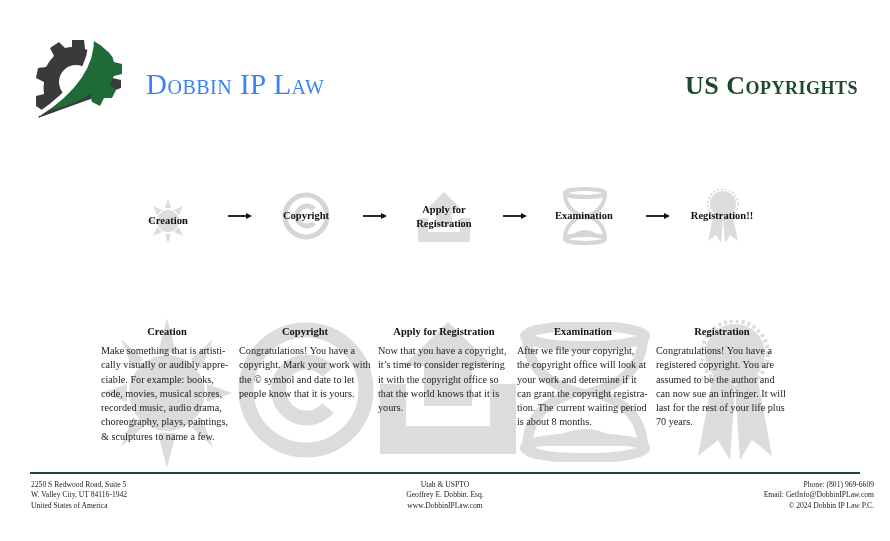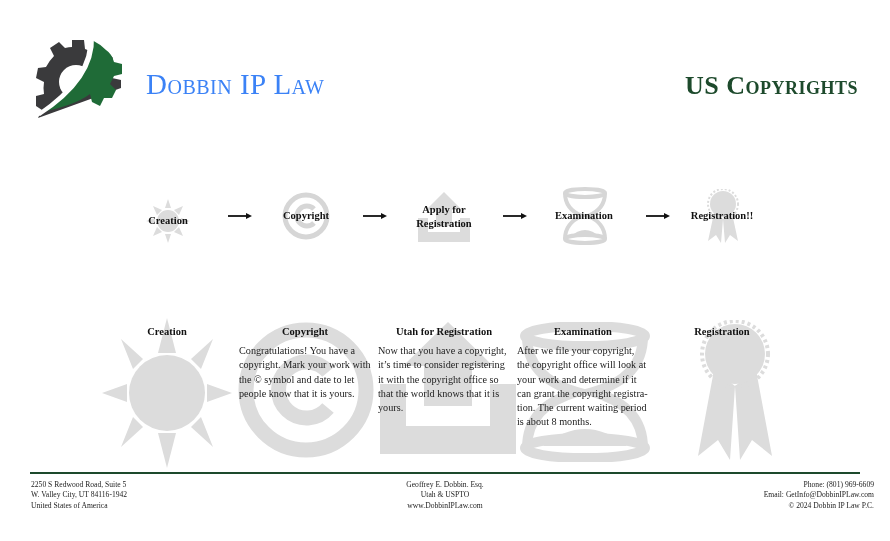--- a/index.html
+++ b/index.html
@@ -157,45 +157,47 @@
   <g fill="#dcdcdc">
     <path d="M24,50 L8,136 L28,120 L40,140 L45,66 Z"></path>
     <path d="M66,50 L82,136 L62,120 L50,140 L45,66 Z"></path>
     <circle cx="45" cy="34" r="30"></circle>
     <circle cx="45" cy="34" r="33" fill="none" stroke="#dcdcdc" stroke-width="4" stroke-dasharray="3 3"></circle>
   </g>
 </svg>
 
 <div class="col" style="left:101px;">
   <h3>Creation</h3>
+  <p>Make something that is artisti-cally visually or audibly appre-ciable. For example: books, code, movies, musical scores, recorded music, audio drama, choreography, plays, paintings, &amp; sculptures to name a few.</p>
 </div>
 <div class="col" style="left:239px;">
   <h3>Copyright</h3>
   <p>Congratulations! You have a copyright. Mark your work with the © symbol and date to let people know that it is yours.</p>
 </div>
 <div class="col" style="left:378px;">
-  <h3>Utah for Registration</h3>
+  <h3>Apply for Registration</h3>
   <p>Now that you have a copyright, it’s time to consider registering it with the copyright office so that the world knows that it is yours.</p>
 </div>
 <div class="col" style="left:517px;">
   <h3>Examination</h3>
   <p>After we file your copyright, the copyright office will look at your work and determine if it can grant the copyright registra-tion. The current waiting period is about 8 months.</p>
 </div>
 <div class="col" style="left:656px;">
   <h3>Registration</h3>
+  <p>Congratulations! You have a registered copyright. You are assumed to be the author and can now sue an infringer. It will last for the rest of your life plus 70 years.</p>
 </div>
 
 <div id="footer-rule" class="abs"></div>
 <div class="foot" style="left:31px; text-align:left;">
   <div>2250 S Redwood Road, Suite 5</div>
   <div>W. Valley City, UT 84116-1942</div>
   <div>United States of America</div>
 </div>
 <div class="foot" style="left:345px; width:200px; text-align:center;">
+  <div>Utah &amp; USPTO</div>
   <div>Geoffrey E. Dobbin. Esq.</div>
-  <div>Utah &amp; USPTO</div>
   <div>www.DobbinIPLaw.com</div>
 </div>
 <div class="foot" style="right:16px; text-align:right;">
   <div>Phone: (801) 969-6609</div>
   <div>Email: GetInfo@DobbinIPLaw.com</div>
   <div>© 2024 Dobbin IP Law P.C.</div>
 </div>
 
 </body></html>

